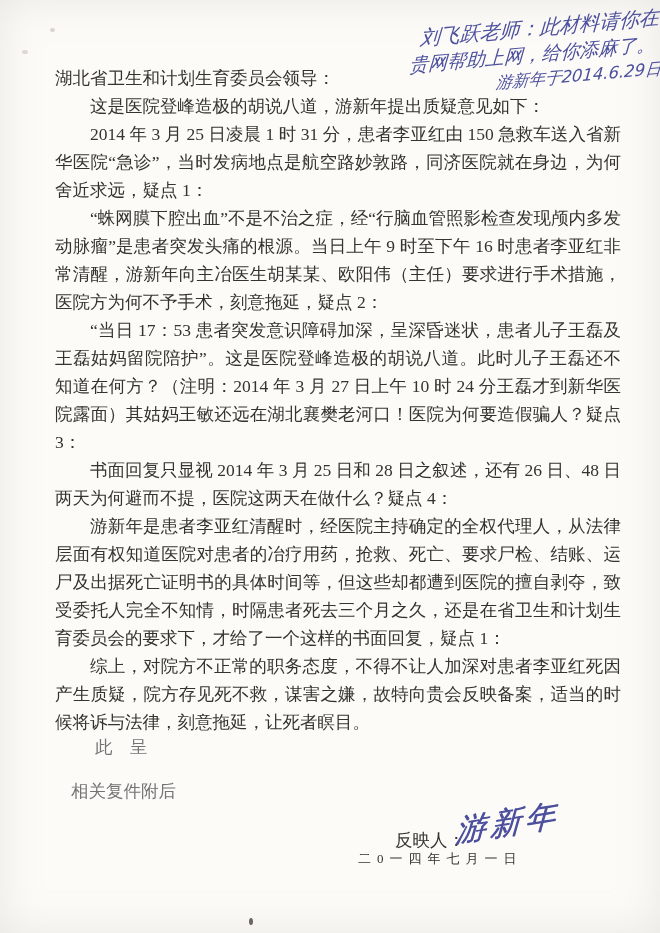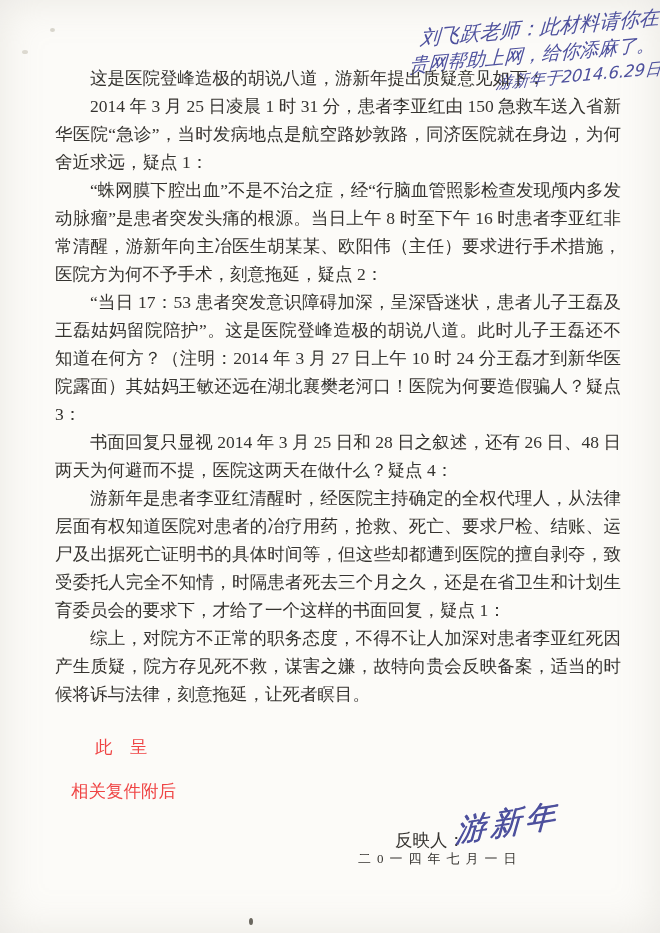--- a/index.html
+++ b/index.html
@@ -21,21 +21,21 @@
     left: 55px; top: 64px; width: 566px;
     color: #35332f;
     font-size: 17.5px;
     line-height: 28px;
     text-align: justify;
   }
   .letter-body p { margin: 0; text-indent: 35px; }
   .salutation { text-indent: 0 !important; }
   .closing-block {
     position: absolute; left: 55px; top: 733px; width: 566px;
-    color: #ef4444; font-size: 17.5px; line-height: 28px;
+    color: #737373; font-size: 17.5px; line-height: 28px;
   }
   .closing-line { margin: 0 0 14px 40px; }
   .attachment-line { margin: 16px; }
   .signer-row {
     position: absolute; left: 0; top: 810px; width: 660px;
     color: #35332f; font-size: 17.5px;
   }
   .signer-label { position: absolute; left: 395px; top: 18px; }
   .date-line {
     position: absolute; left: 358px; top: 850px;
@@ -76,23 +76,24 @@
 
 <div class="page">
 
   <div class="hand top-note">
     <div class="note-line1">刘飞跃老师：此材料请你在</div>
     <div class="note-line2">贵网帮助上网，给你添麻了。</div>
     <div class="note-line3">游新年于2014.6.29日</div>
   </div>
 
   <div class="letter-body">
+    <p class="salutation">湖北省卫生和计划生育委员会领导：</p>
     <p>这是医院登峰造极的胡说八道，游新年提出质疑意见如下：</p>
     <p>2014 年 3 月 25 日凌晨 1 时 31 分，患者李亚红由 150 急救车送入省新华医院“急诊”，当时发病地点是航空路妙敦路，同济医院就在身边，为何舍近求远，疑点 1：</p>
-    <p>“蛛网膜下腔出血”不是不治之症，经“行脑血管照影检查发现颅内多发动脉瘤”是患者突发头痛的根源。当日上午 8 时至下午 16 时患者李亚红非常清醒，游新年向主冶医生胡某某、欧阳伟（主任）要求进行手术措施，医院方为何不予手术，刻意拖延，疑点 2：</p>
+    <p>“蛛网膜下腔出血”不是不治之症，经“行脑血管照影检查发现颅内多发动脉瘤”是患者突发头痛的根源。当日上午 9 时至下午 16 时患者李亚红非常清醒，游新年向主冶医生胡某某、欧阳伟（主任）要求进行手术措施，医院方为何不予手术，刻意拖延，疑点 2：</p>
     <p>“当日 17：53 患者突发意识障碍加深，呈深昏迷状，患者儿子王磊及王磊姑妈留院陪护”。这是医院登峰造极的胡说八道。此时儿子王磊还不知道在何方？（注明：2014 年 3 月 27 日上午 10 时 24 分王磊才到新华医院露面）其姑妈王敏还远在湖北襄樊老河口！医院为何要造假骗人？疑点 3：</p>
     <p>书面回复只显视 2014 年 3 月 25 日和 28 日之叙述，还有 26 日、48 日两天为何避而不提，医院这两天在做什么？疑点 4：</p>
     <p>游新年是患者李亚红清醒时，经医院主持确定的全权代理人，从法律层面有权知道医院对患者的冶疗用药，抢救、死亡、要求尸检、结账、运尸及出据死亡证明书的具体时间等，但这些却都遭到医院的擅自剥夺，致受委托人完全不知情，时隔患者死去三个月之久，还是在省卫生和计划生育委员会的要求下，才给了一个这样的书面回复，疑点 1：</p>
     <p>综上，对院方不正常的职务态度，不得不让人加深对患者李亚红死因产生质疑，院方存见死不救，谋害之嫌，故特向贵会反映备案，适当的时候将诉与法律，刻意拖延，让死者瞑目。</p>
   </div>
 
   <div class="closing-block">
     <p class="closing-line">此　呈</p>
     <p class="attachment-line">相关复件附后</p>
   </div>

